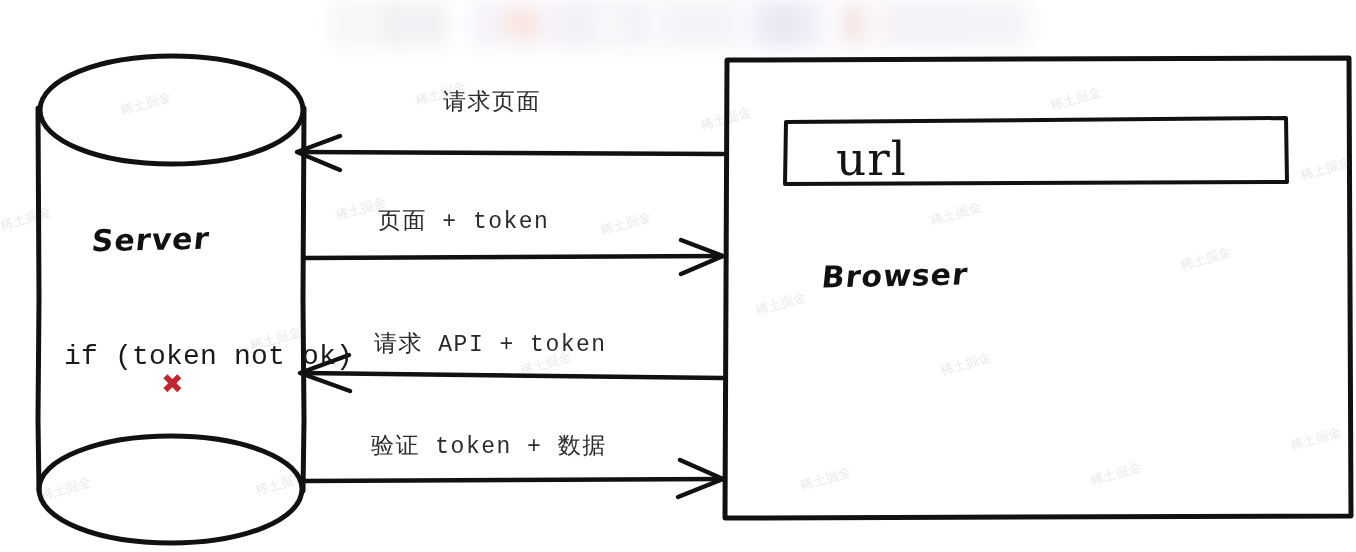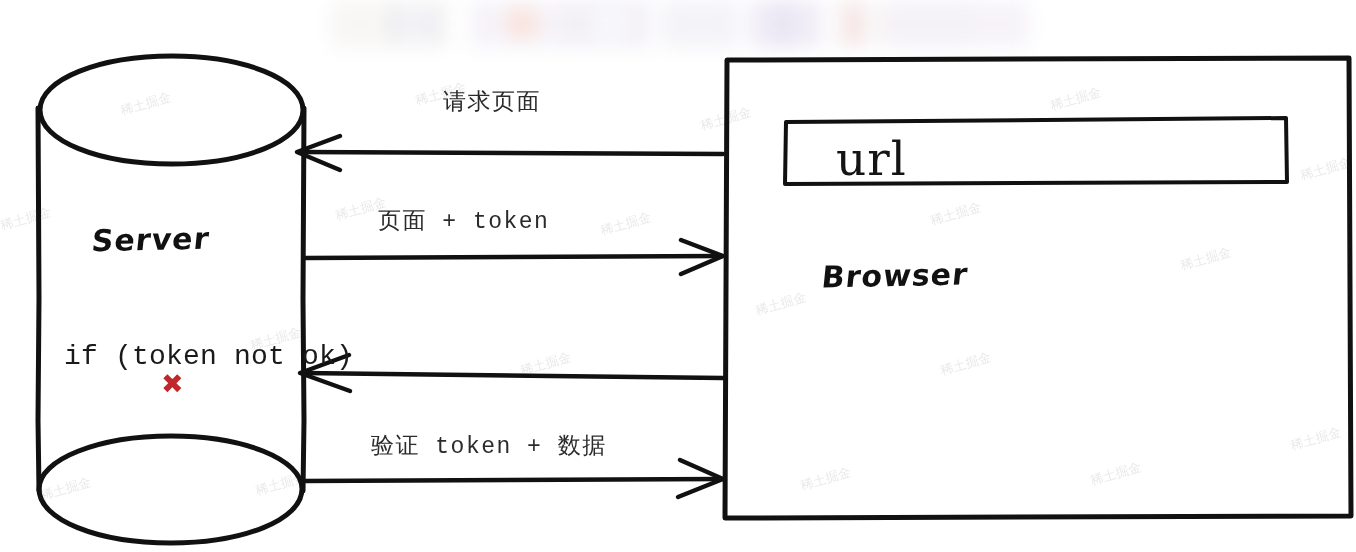--- a/index.html
+++ b/index.html
@@ -216,17 +216,18 @@
   <div id="cond-label" class="mono">if (token not ok)</div>
 
   <div id="cross-mark" style="color: rgb(192, 39, 45);">✖</div>
 
   <div id="url-text">url</div>
 
   <div class="arrow-label" style="left:443px; top:86px;">请求页面</div>
 
   <div class="arrow-label" style="left:378px; top:205px;">页面 + token</div>
 
+  <div class="arrow-label" style="left:374px; top:328px;">请求 API + token</div>
 
   <div class="arrow-label" style="left:371px; top:430px;">验证 token + 数据</div>
 
 
 </div>
 
 </body></html>

